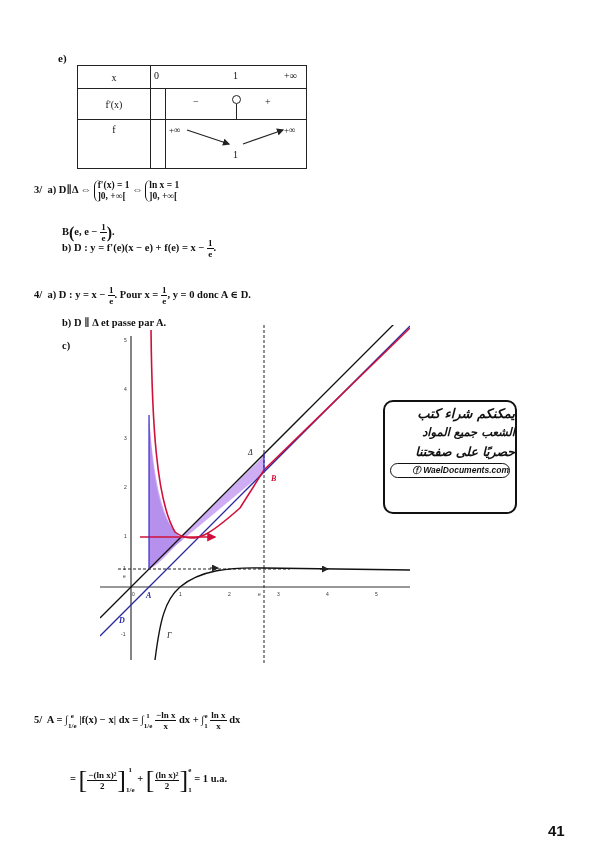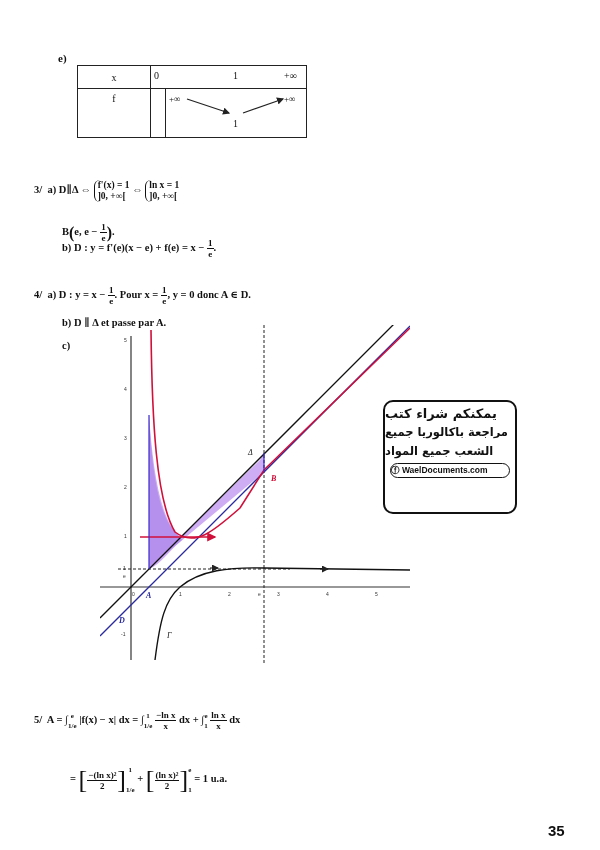--- a/index.html
+++ b/index.html
@@ -7,37 +7,47 @@
   .abs{position:absolute;}
   .lbl{font-size:11px;font-weight:bold;}
   table.var{position:absolute;left:77px;top:65px;border-collapse:collapse;font-size:10px;}
   table.var td{border:1px solid #222;height:22px;padding:0;position:relative;}
   .line{position:absolute;font-size:10.5px;white-space:nowrap;font-weight:bold;}
   .frac{display:inline-block;vertical-align:middle;text-align:center;font-size:9px;line-height:10px;}
   .frac span{display:block;}
   .frac .num{border-bottom:1px solid #111;padding:0 1px;}
   .sys{display:inline-block;vertical-align:middle;border-left:1.5px solid #111;border-radius:6px 0 0 6px;padding-left:3px;font-size:9.5px;line-height:11px;}
   .pagenum{position:absolute;left:548px;top:822px;font-family:"Liberation Sans",sans-serif;font-weight:bold;font-size:15px;}
-  .ad{position:absolute;left:383px;top:400px;width:130px;height:110px;border:2.5px solid #111;border-radius:10px;background:#fff;font-family:"DejaVu Sans",sans-serif;text-align:left;direction:rtl;}
+  .ad{position:absolute;left:383px;top:400px;width:130px;height:110px;border:2.5px solid #111;border-radius:10px;background:#fff;font-family:"DejaVu Sans",sans-serif;text-align:right;direction:rtl;font-style:italic;}
   .ad .l{font-weight:bold;font-size:11.5px;line-height:19px;color:#111;}
   .ad .site{direction:ltr;margin:2px 5px 0 5px;border:1.5px solid #111;border-radius:9px;font-size:8.5px;font-weight:bold;line-height:13px;font-family:"Liberation Sans",sans-serif;}
 </style>
 </head>
 <body>
 
 <div class="abs lbl" style="left:58px;top:52px;">e)</div>
 
 <table class="var">
   <tbody>
       <tr>
     <td style="width:72px;text-align:center;">x</td>
     <td style="width:155px;">
       <span class="abs" style="left:3px;top:4px;">0</span>
       <span class="abs" style="left:82px;top:4px;">1</span>
       <span class="abs" style="left:133px;top:4px;">+∞</span>
+    </td>
+  </tr>
+  <tr>
+    <td style="text-align:center;height:30px;">f'(x)</td>
+    <td style="height:30px;">
+      <div class="abs" style="left:14px;top:0;width:1px;height:100%;background:#222;"></div>
+      <span class="abs" style="left:42px;top:7px;">−</span>
+      <div class="abs" style="left:81px;top:6px;width:7px;height:7px;border:1.3px solid #222;border-radius:50%;background:#fff;"></div>
+      <div class="abs" style="left:85px;top:15px;width:1px;height:15px;background:#222;"></div>
+      <span class="abs" style="left:114px;top:7px;">+</span>
     </td>
   </tr>
   <tr>
     <td style="text-align:center;vertical-align:top;height:44px;padding-top:4px;">f</td>
     <td style="height:44px;">
       <div class="abs" style="left:14px;top:0;width:1px;height:100%;background:#222;"></div>
       <span class="abs" style="left:18px;top:5px;font-size:9px;">+∞</span>
       <span class="abs" style="left:133px;top:5px;font-size:9px;">+∞</span>
       <span class="abs" style="left:82px;top:29px;">1</span>
       <svg class="abs" style="left:0;top:0;" width="155" height="44">
@@ -146,35 +156,35 @@
       <text x="271" y="481" fill="#d0103a" font-weight="bold">B</text>
       <text x="146" y="598" fill="#2a2aa0" font-weight="bold">A</text>
       <text x="119" y="623" fill="#2a2aa0" font-weight="bold">D</text>
       <text x="167" y="638" fill="#222">Γ</text>
     </g>
   </g>
 </svg>
 
 <div class="ad">
   <div class="l" style="font-size:13px;margin-top:2px;">يمكنكم شراء كتب</div>
-  <div class="l">مراجعة باكالوريا جميع</div>
   <div class="l">الشعب جميع المواد</div>
+  <div class="l" style="font-size:12.5px;">حصريًا على صفحتنا</div>
   <div class="site"><span>ⓕ</span> <span>WaelDocuments.com</span></div>
 </div>
 
 <div class="line" style="left:34px;top:710px;">
   <span>5/</span>&nbsp;
   <span>A = ∫</span><span class="frac" style="font-size:7px;"><span>e</span><span>1/e</span></span>
   <span>|f(x) − x| dx = ∫</span><span class="frac" style="font-size:7px;"><span>1</span><span>1/e</span></span>
   <span class="frac"><span class="num">−ln x</span><span>x</span></span>
   <span>dx + ∫</span><span class="frac" style="font-size:7px;"><span>e</span><span>1</span></span>
   <span class="frac"><span class="num">ln x</span><span>x</span></span>
   <span>dx</span>
 </div>
 <div class="line" style="left:70px;top:765px;">
   <span>=</span>
   <span style="font-size:26px;vertical-align:middle;font-weight:normal;">[</span><span class="frac"><span class="num">−(ln x)²</span><span>2</span></span><span style="font-size:26px;vertical-align:middle;font-weight:normal;">]</span><span class="frac" style="font-size:7px;"><span>1</span><span style="height:10px;"></span><span>1/e</span></span>
   <span>+</span>
   <span style="font-size:26px;vertical-align:middle;font-weight:normal;">[</span><span class="frac"><span class="num">(ln x)²</span><span>2</span></span><span style="font-size:26px;vertical-align:middle;font-weight:normal;">]</span><span class="frac" style="font-size:7px;"><span>e</span><span style="height:10px;"></span><span>1</span></span>
   <span>= 1 u.a.</span>
 </div>
 
-<div class="pagenum">35</div>
+<div class="pagenum">41</div>
 
 </body></html>

